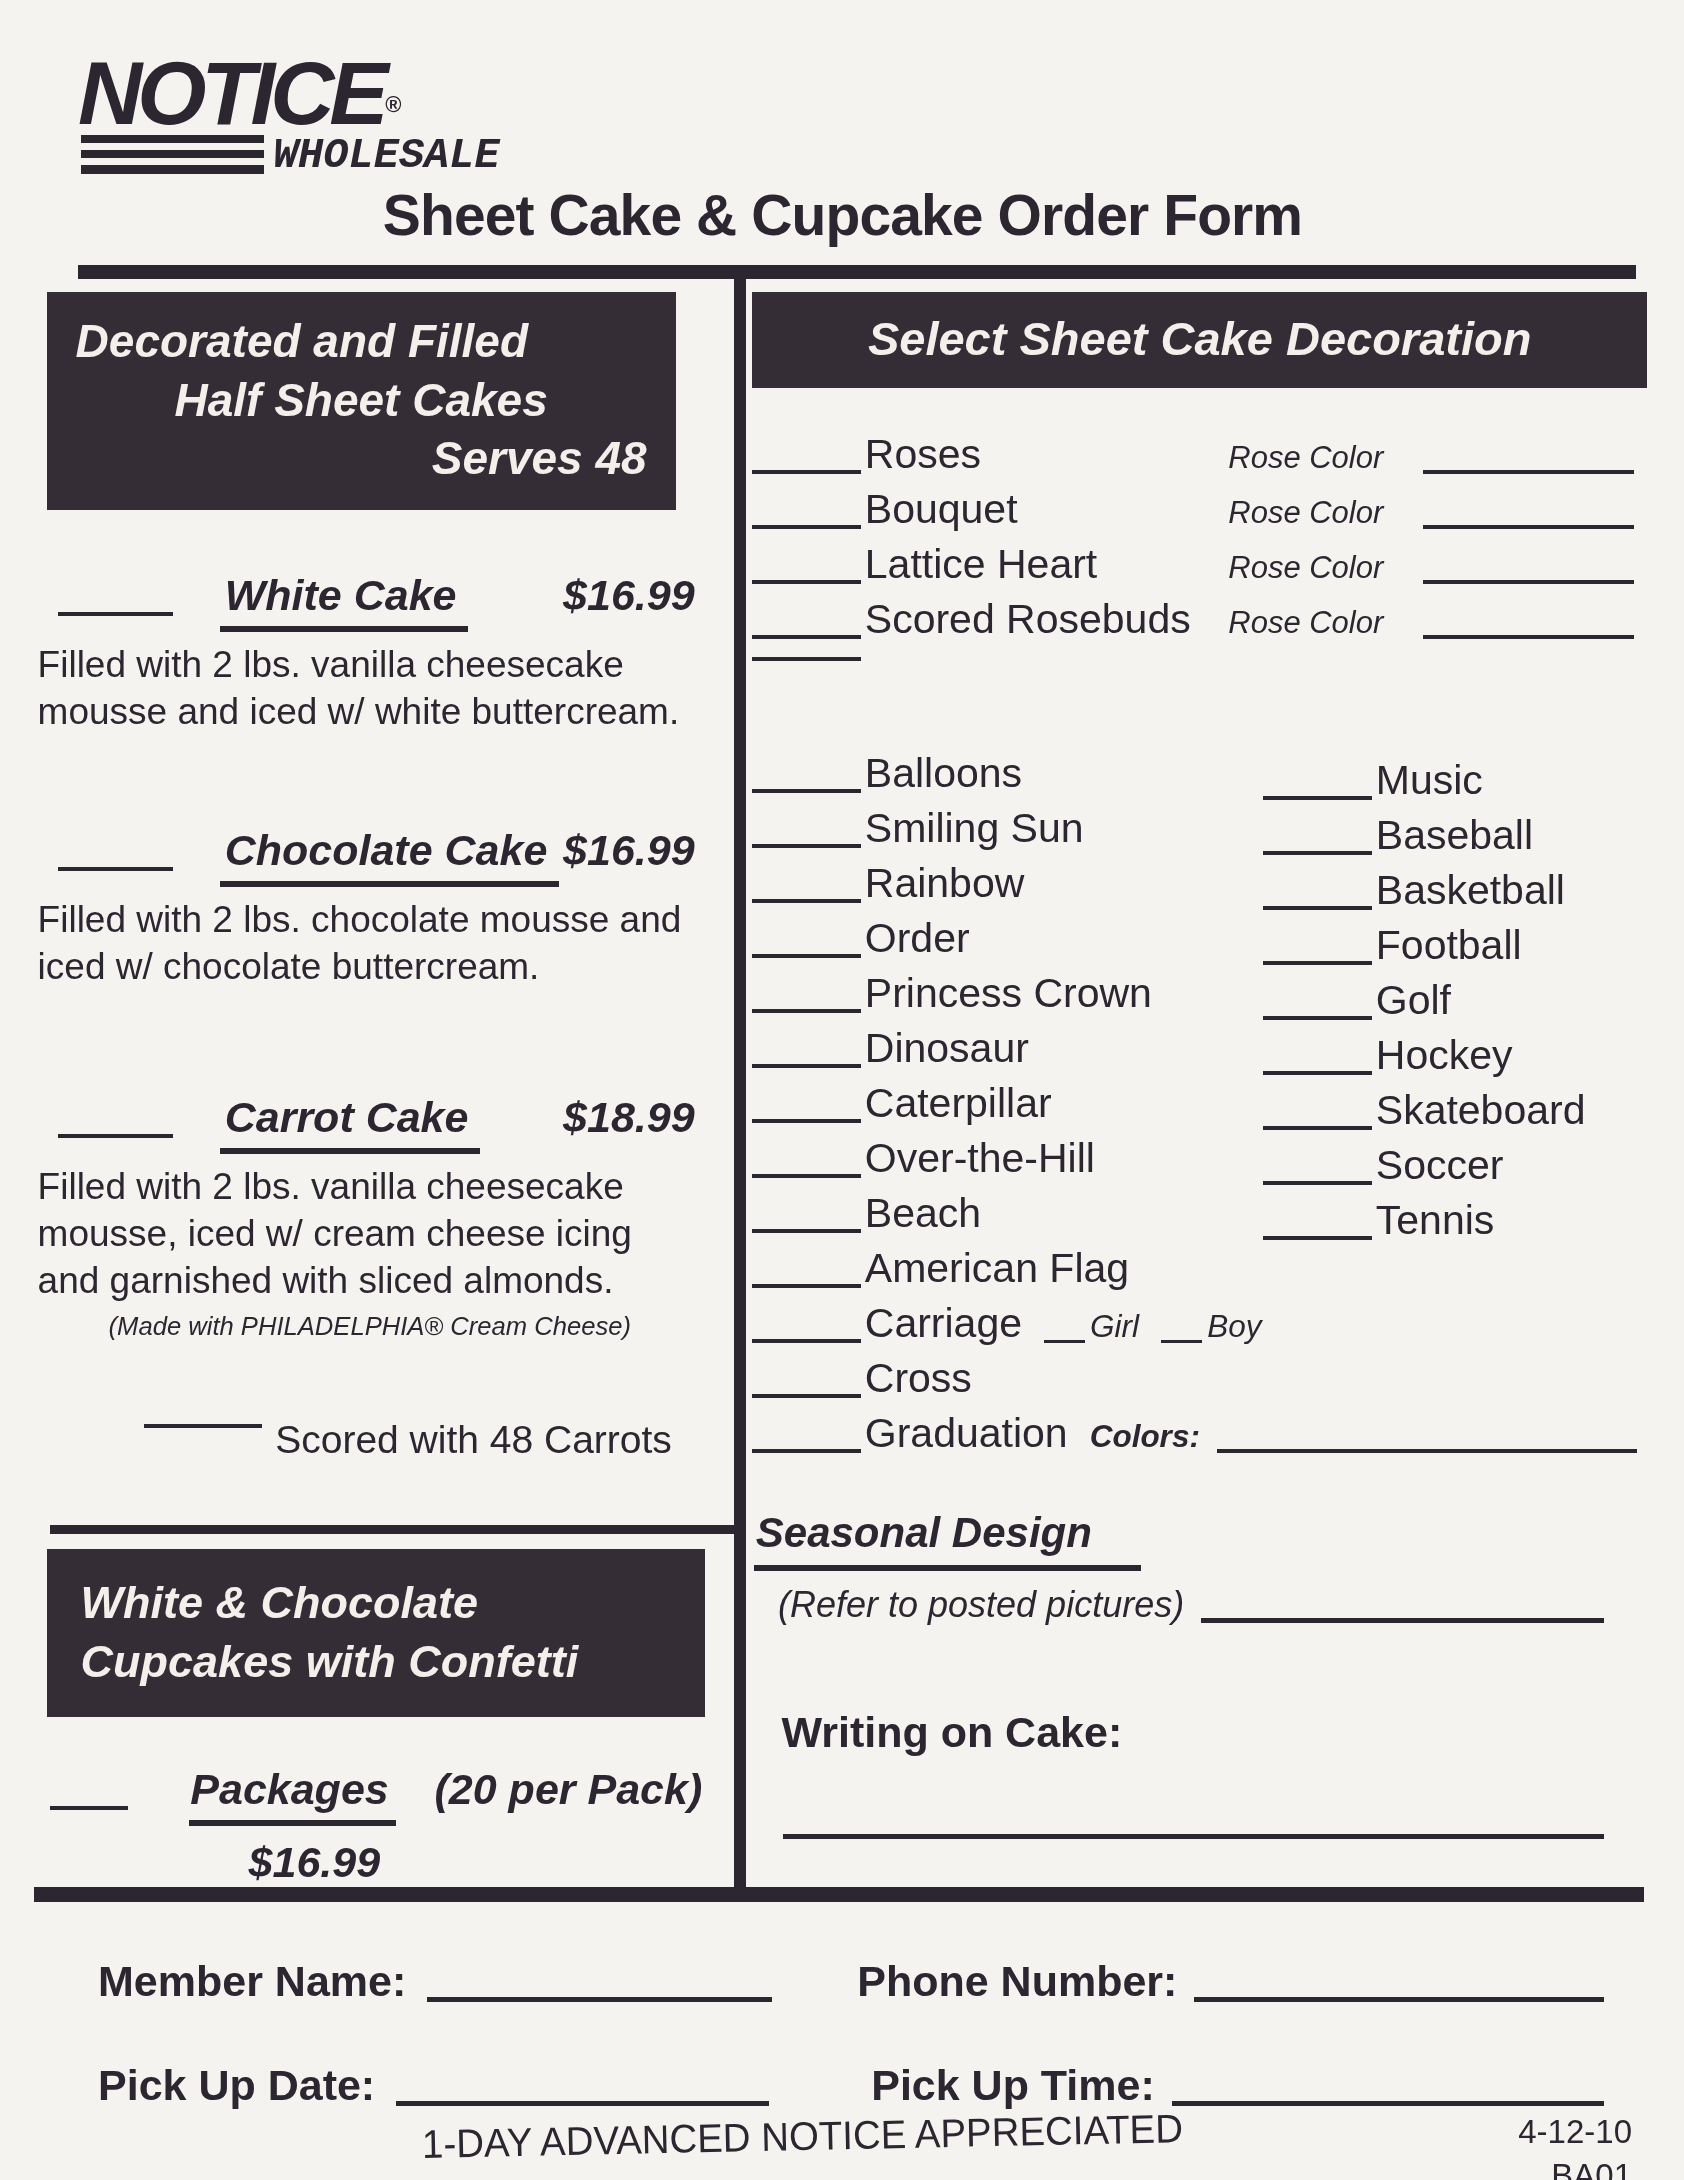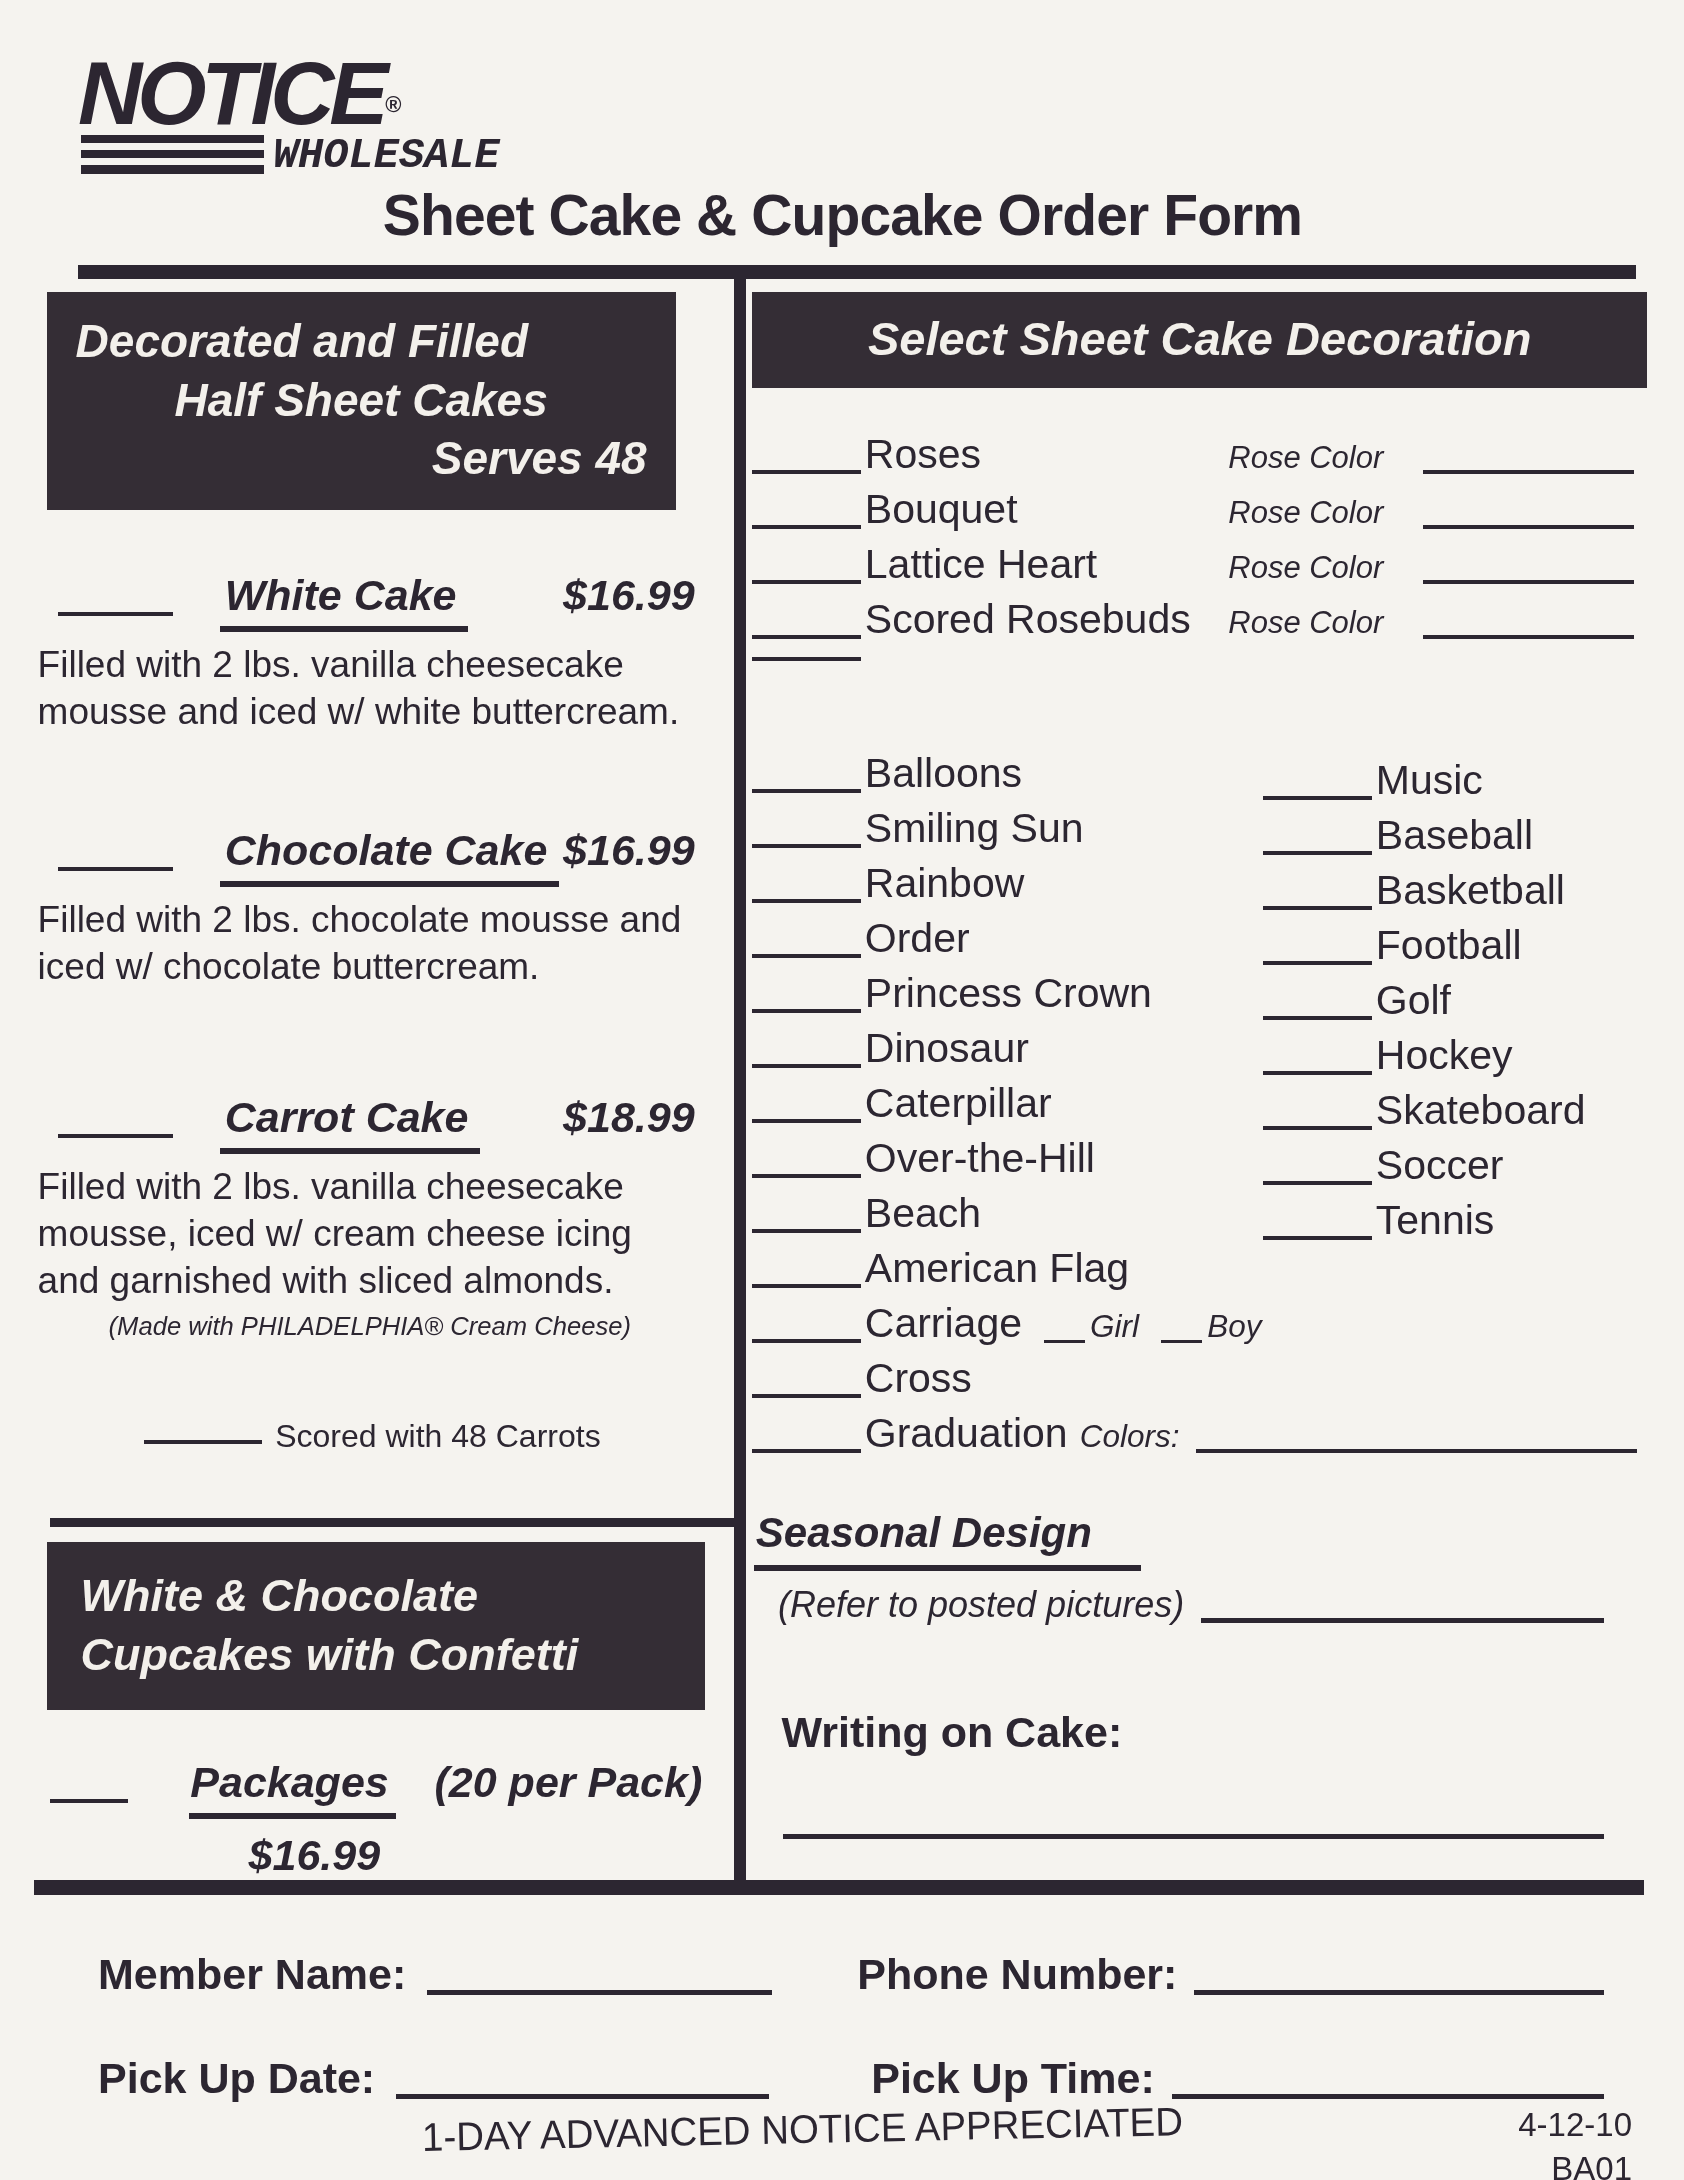--- a/index.html
+++ b/index.html
@@ -58,21 +58,21 @@
   .cake-row.white{margin-top:61px;}
   .cake-row.choc{margin-top:90px;}
   .cake-row.carrot{margin-top:102px;}
   .cake-row .qty{width:115px;margin-left:32px;flex:none;}
   .cake-name{margin-left:47px;border-bottom:6px solid var(--ink);padding:0 12px 6px 5.1px;white-space:nowrap;}
   .cake-price{margin-left:auto;margin-right:12px;white-space:nowrap;}
 
   .cake-desc{font-size:37px;line-height:1.27;margin:10.2px 0 0 12px;width:666px;}
   .cake-note{font-size:25.6px;font-style:italic;margin:6.8px 0 0 83px;}
 
-  .scored-row{display:flex;align-items:center;font-size:32px;margin-top:77px;}
+  .scored-row{display:flex;align-items:flex-start;font-size:39px;margin-top:77px;}
   .scored-row .blank{width:118px;margin-left:118px;flex:none;}
   .scored-row .txt{margin-left:13.6px;}
 
   .sep-line{height:9.4px;background:var(--ink);margin:63px 0 0 24px;width:687px;}
 
   .header-cupcakes{margin:14.5px 0 0 21px;width:658px;box-sizing:border-box;
     padding:24px 25.6px 25.6px 34px;font-size:45px;line-height:1.32;text-align:left;}
 
   .packages-row{display:flex;align-items:baseline;margin-top:48px;font-size:43px;font-weight:bold;font-style:italic;}
   .packages-row .blank{width:78px;margin-left:24px;flex:none;}
@@ -92,21 +92,21 @@
   .rose-suffix{font-style:italic;font-size:31px;width:186px;flex:none;text-align:center;}
   .rose-blank{flex:1;margin-left:24px;margin-right:10.2px;max-width:211px;}
 
   .designs{display:flex;margin-top:44px;}
   .designs-col1{width:511px;flex:none;}
   .designs-col2{flex:1;margin-top:6.8px;min-width:0;}
 
   .gb-label{font-style:italic;font-size:31.5px;margin-left:5.1px;}
   .small-blank{width:41px;margin-left:22px;flex:none;border-bottom-width:3.4px;}
 
-  .grad-colors{font-style:italic;font-size:31.5px;margin-left:12px;}
+  .grad-colors{font-style:italic;font-size:31.5px;margin-left:22px;font-weight:bold;}
   .grad-blank{flex:1;margin-left:17px;margin-right:10.2px;}
 
   .seasonal-h{margin:44px 0 0 1.7px;display:inline-block;font-size:42px;font-weight:bold;font-style:italic;
     border-bottom:6.8px solid var(--ink);padding:0 49px 7.7px 1.7px;}
   .seasonal-sub-row{display:flex;align-items:baseline;margin-top:13.6px;}
   .seasonal-sub{font-style:italic;font-size:36px;margin-left:25.6px;white-space:nowrap;}
   .seasonal-blank{flex:1;margin-left:17px;margin-right:43px;max-width:443px;border-bottom-width:5.1px;}
 
   .writing-label{margin:82px 0 0 29px;font-size:43px;font-weight:bold;}
   .writing-blank{margin:75px 43px 0 31px;border-bottom:5.1px solid var(--ink);height:1.7px;}

